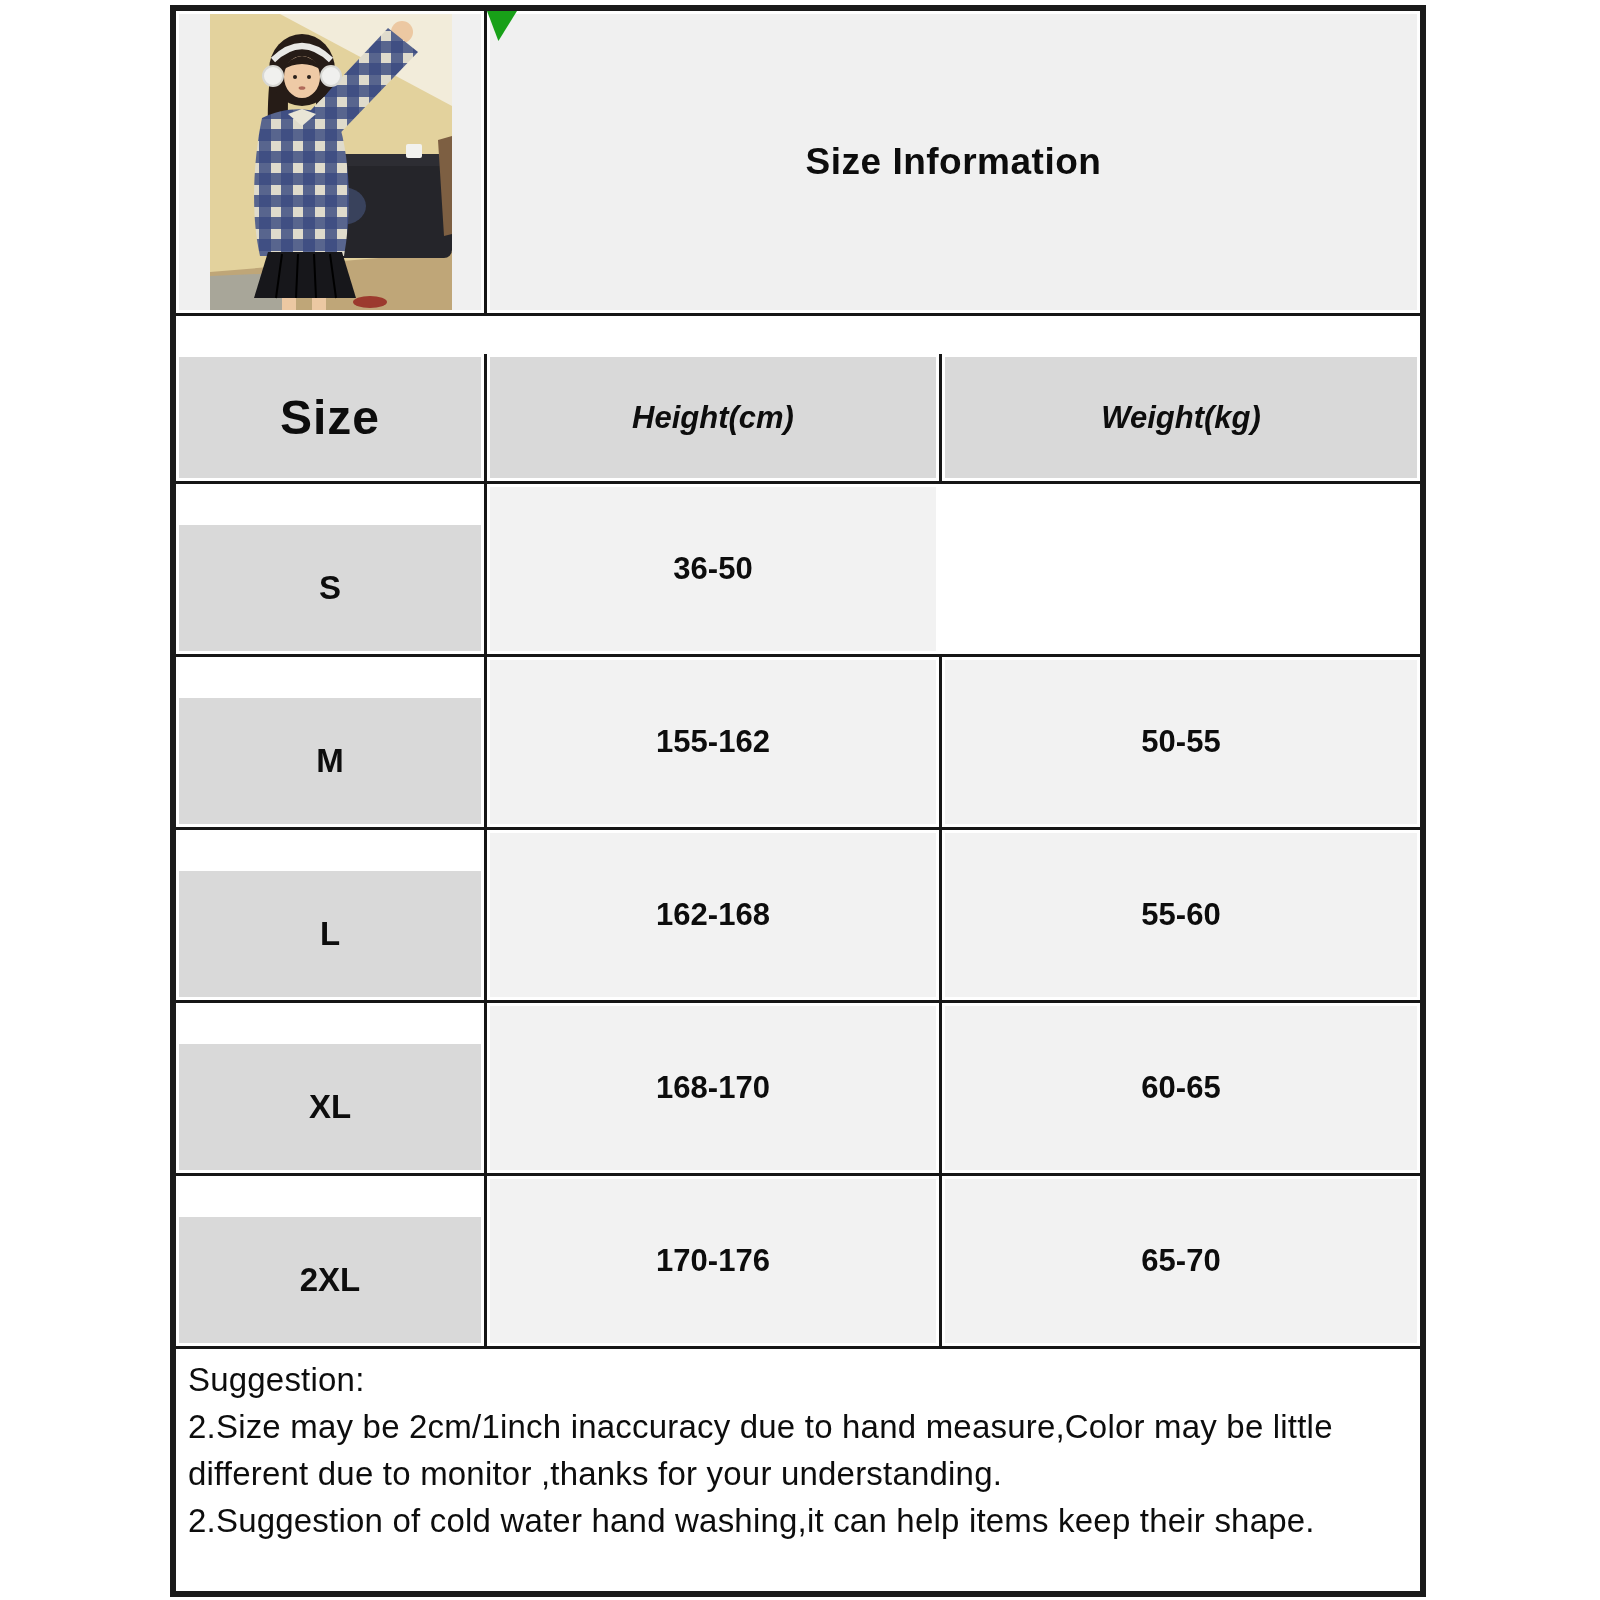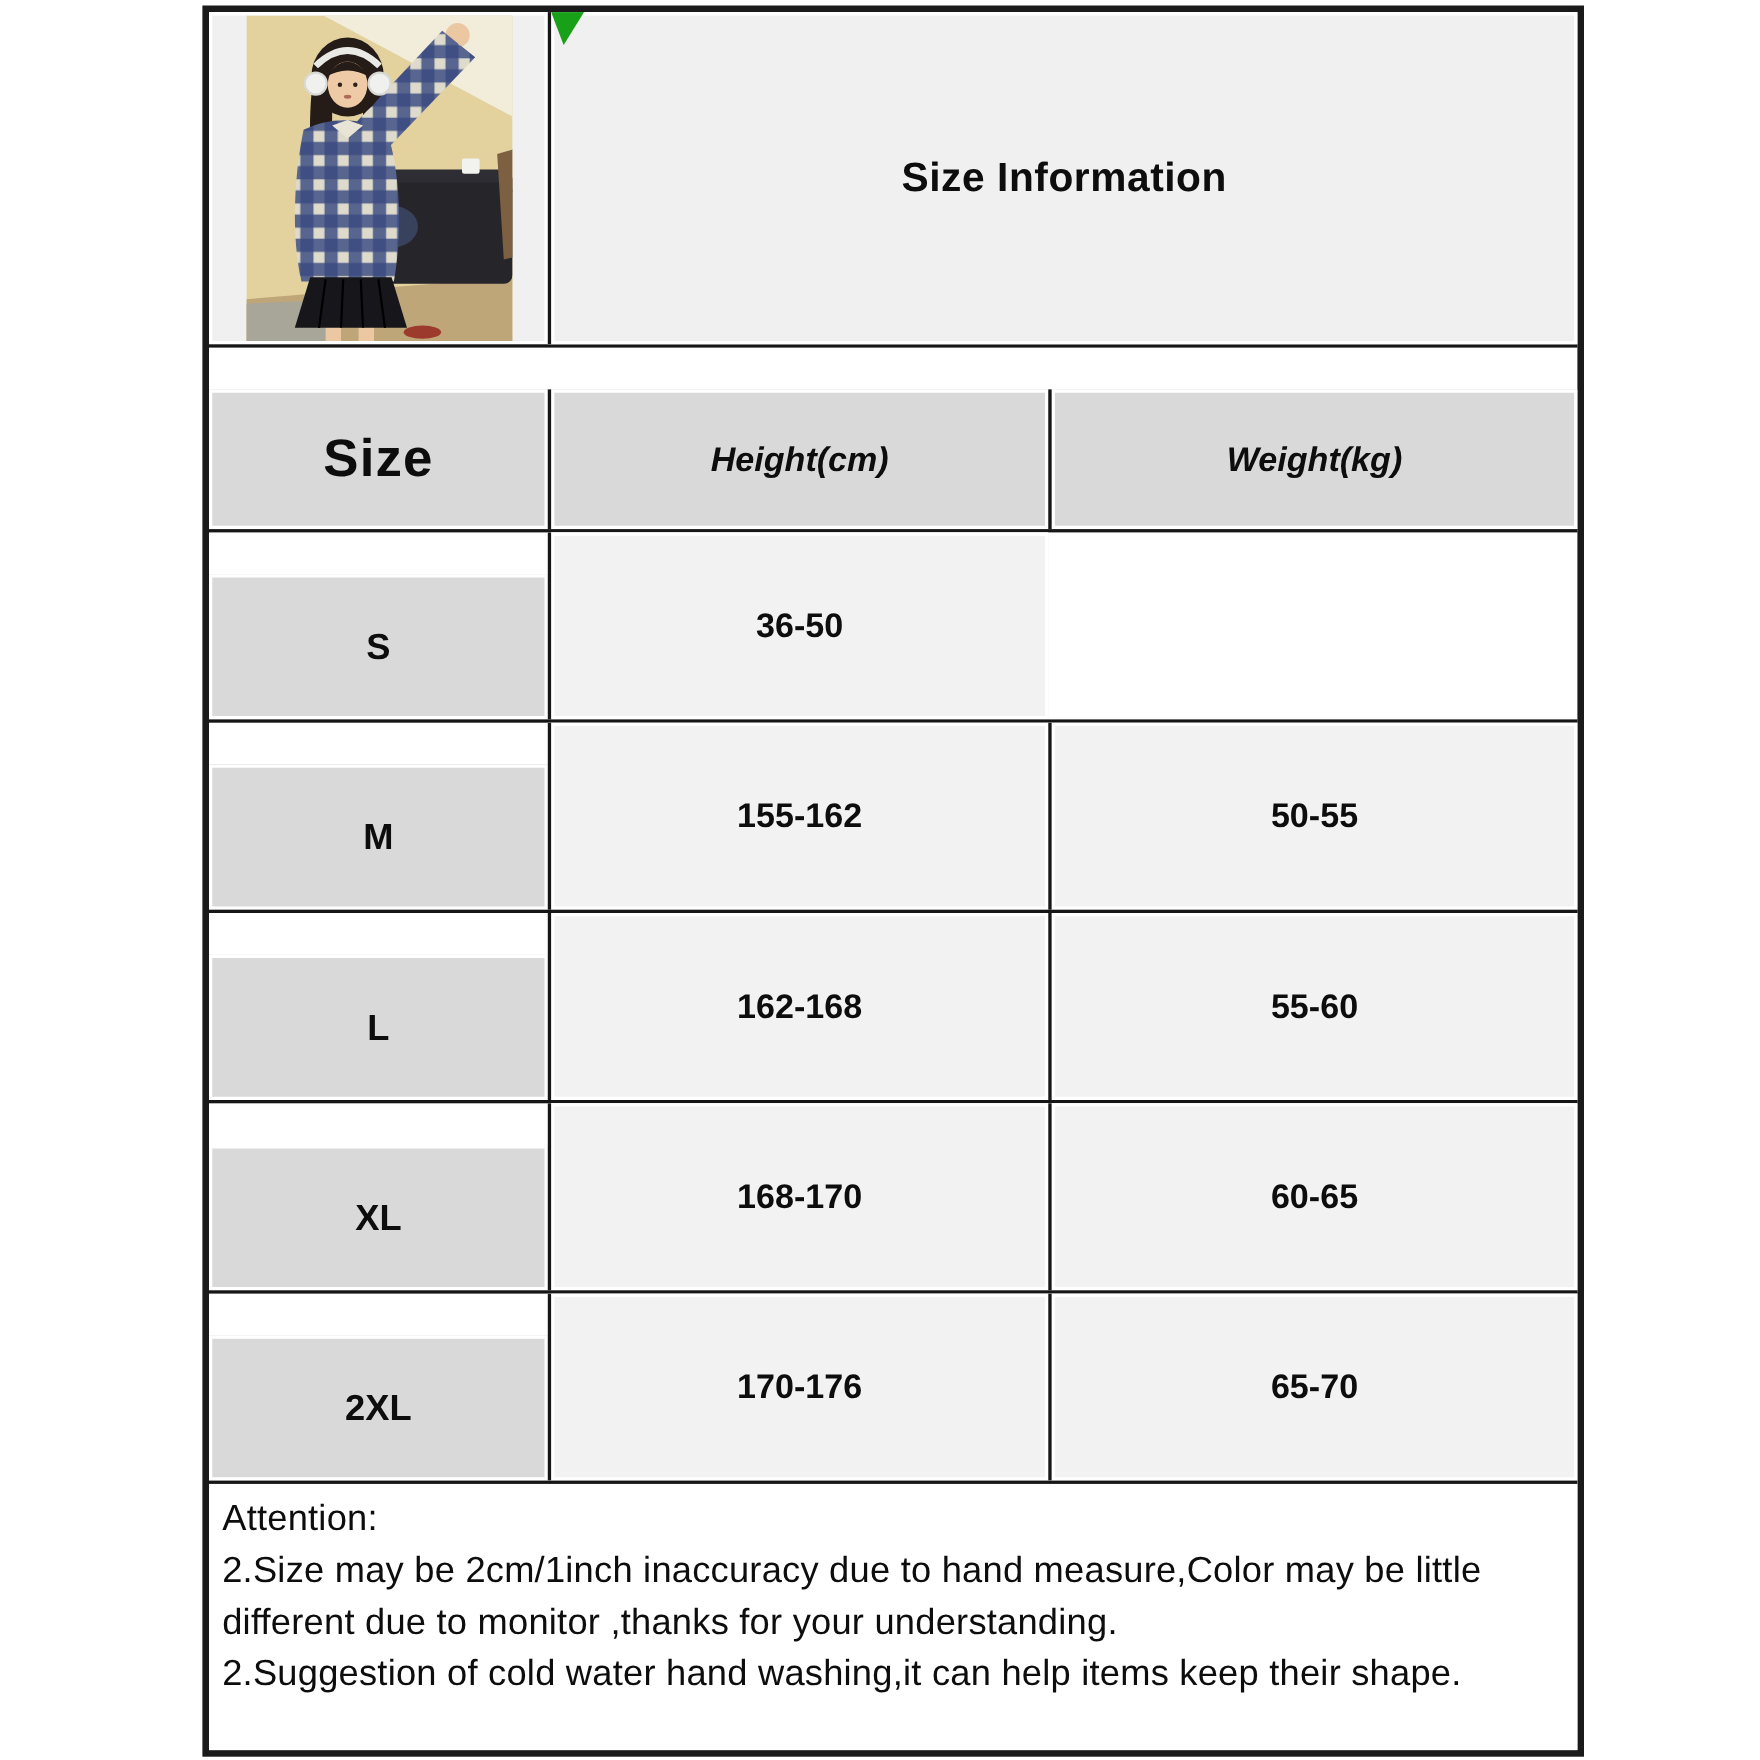--- a/index.html
+++ b/index.html
@@ -2,21 +2,21 @@
 <html><head>
 <meta charset="utf-8">
 <style>
   html,body{margin:0;padding:0;}
   body{
     width:1600px;height:1600px;background:#ffffff;position:relative;
     font-family:"Liberation Sans","DejaVu Sans",sans-serif;color:#0d0d0d;
     -webkit-font-smoothing:antialiased;
   }
   .sheet{
-    position:absolute;left:184px;top:5px;width:1256px;height:1592px;
+    position:absolute;left:170px;top:5px;width:1256px;height:1592px;
     box-sizing:border-box;border:6px solid #1a1a1a;background:#ffffff;
     display:flex;flex-direction:column;
   }
   .row{display:grid;border-top:3px solid #161616;box-sizing:border-box;flex:none;}
   .row-top{height:302px;border-top:none;grid-template-columns:308px 1fr;}
   .row-header{height:168px;grid-template-columns:308px 455px 1fr;}
   .row-data{height:173px;grid-template-columns:308px 455px 1fr;}
   .cell{
     display:flex;align-items:center;justify-content:center;box-sizing:border-box;
     box-shadow:inset 0 0 0 3px #ffffff;overflow:hidden;
@@ -159,18 +159,18 @@
       </div>
     <div class="cell bg-data">
         <span class="t-value">170-176</span>
       </div>
     <div class="cell bg-data">
         <span class="t-value">65-70</span>
       </div>
   </div>
 
   <div class="attention">
-    <div class="a-line">Attention:</div>
+    <div class="a-line">Suggestion:</div>
     <div class="a-line">2.Size may be 2cm/1inch inaccuracy due to hand measure,Color may be little different due to monitor ,thanks for your understanding.</div>
     <div class="a-line">2.Suggestion of cold water hand washing,it can help items keep their shape.</div>
   </div>
 
 </div>
 
 </body></html>

